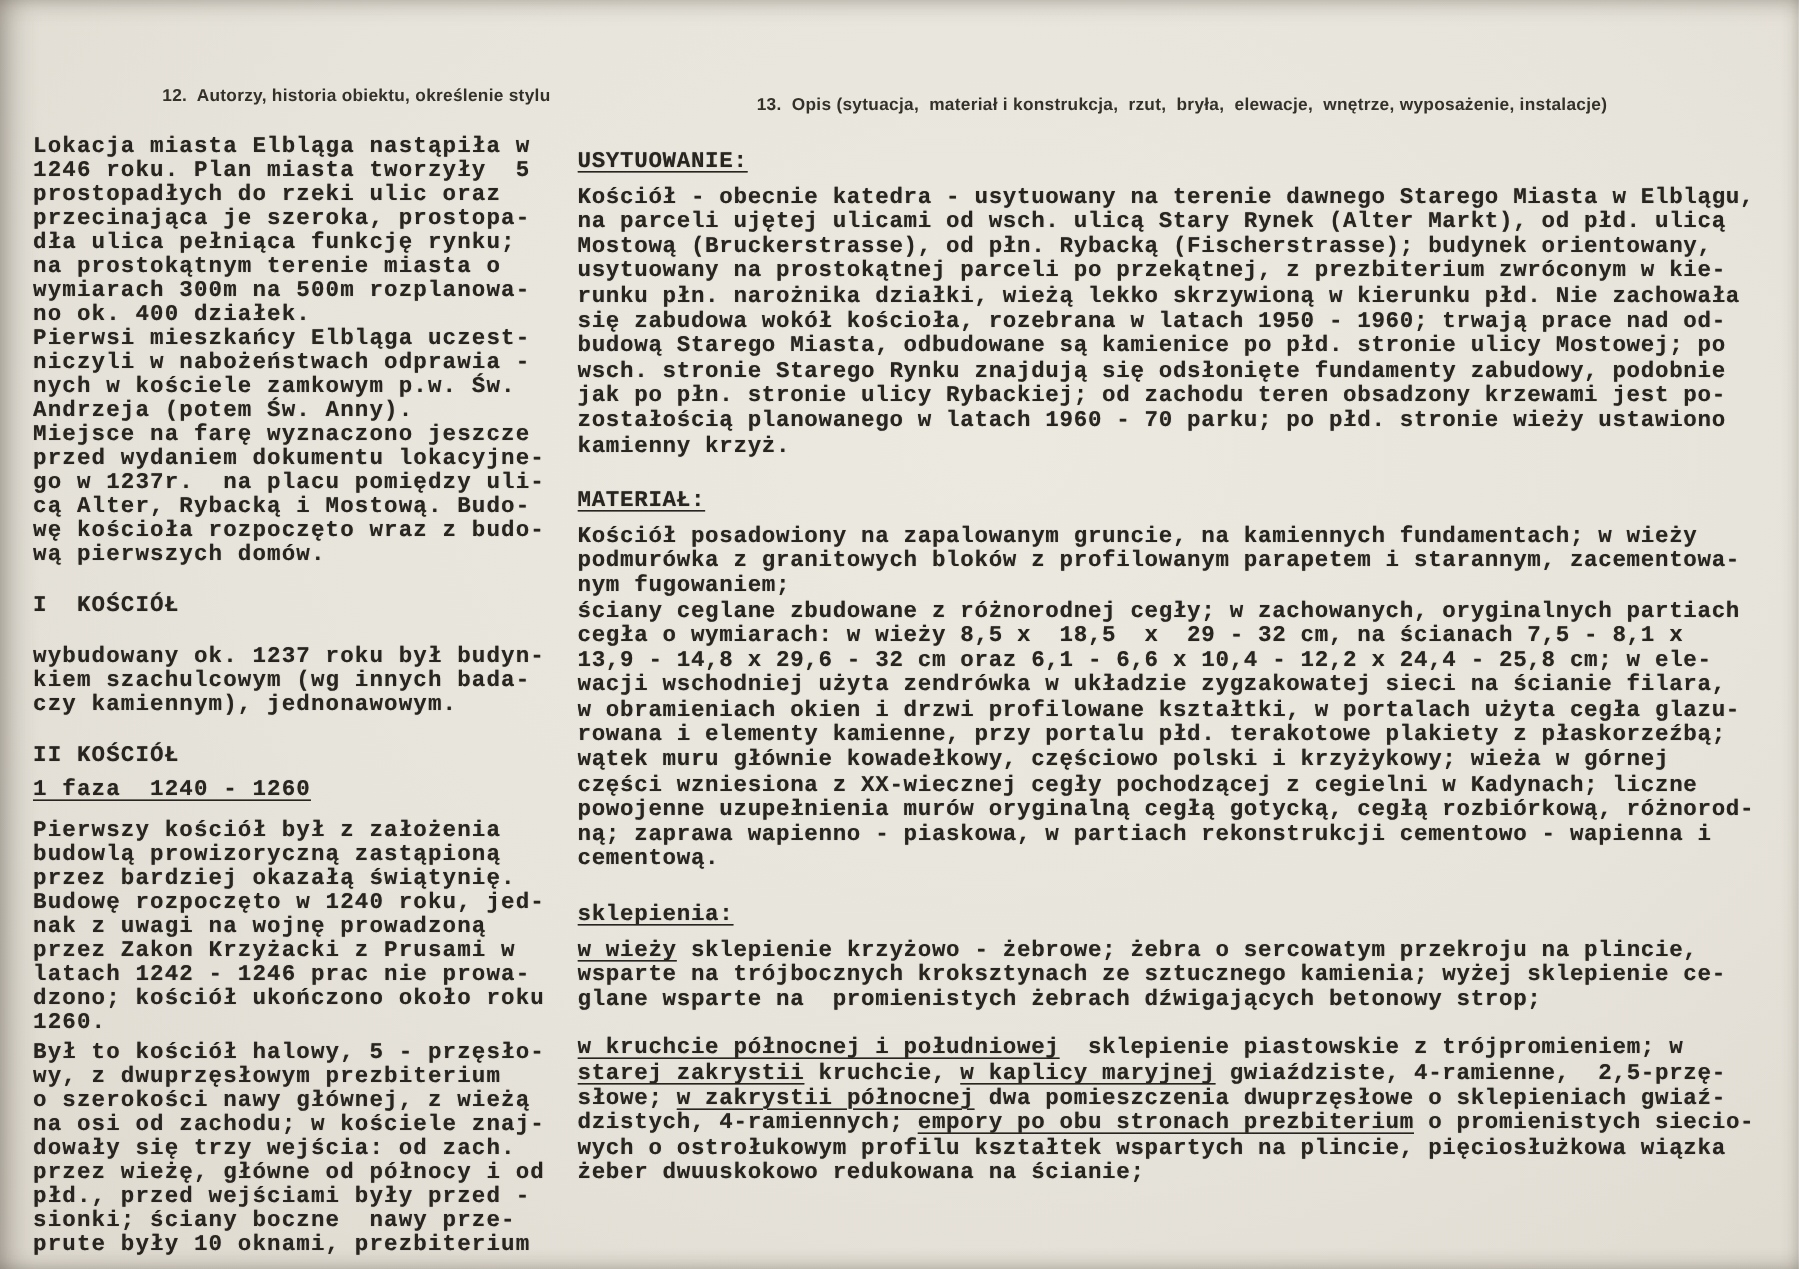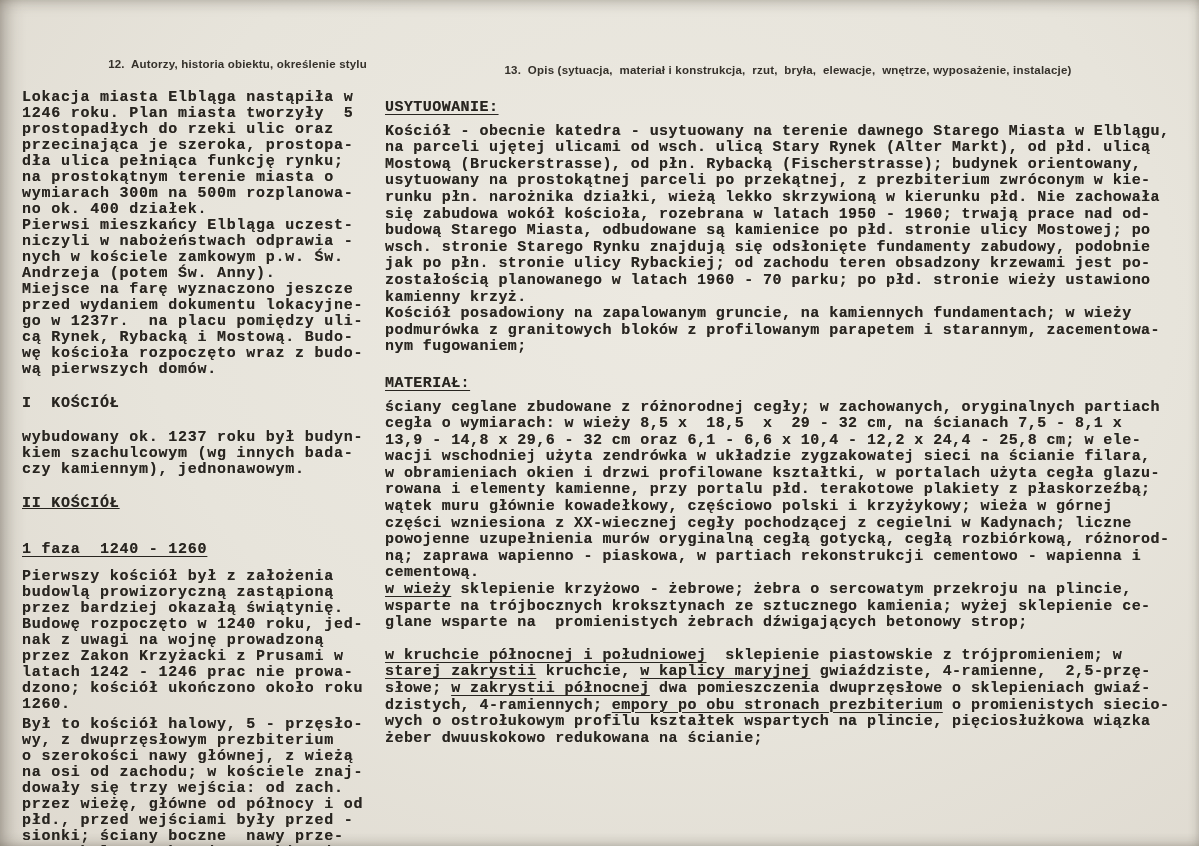--- a/index.html
+++ b/index.html
@@ -50,21 +50,21 @@
     text-shadow:0 0 .6px rgba(45,40,34,.55);
   }
   .col-left  .body { line-height:16px;   letter-spacing:.75px; }
   .col-right .body { line-height:16.6px; letter-spacing:.45px; }
 
   .ul, .ul span { text-decoration:underline; text-underline-offset:3px; text-decoration-thickness:1.3px;margin-top:36px; }
   span.ul { text-decoration:underline; text-underline-offset:3px; text-decoration-thickness:1.3px; }
 
   
   .h-church1 { margin:18px 0; }
-  .h-church2 { margin:18px 0 30px;text-decoration:underline; }
+  .h-church2 { margin:18px 0 7px; }
   .h-phase   { margin:0 0 11px; }
   .p-gap-sm  { margin:0 0 4px; }
 
   
   .sec-h        { margin:20px 0 7px; }
   .sec-h.first  { margin-top:0; }
   .gap-top      { margin-top:16px; }
   .gap-top-sm   { margin-top:9px; }
 </style>
 </head>
@@ -82,21 +82,21 @@
 na prostokątnym terenie miasta o
 wymiarach 300m na 500m rozplanowa-
 no ok. 400 działek.</p>
     <p class="body">Pierwsi mieszkańcy Elbląga uczest-
 niczyli w nabożeństwach odprawia -
 nych w kościele zamkowym p.w. Św.
 Andrzeja (potem Św. Anny).</p>
     <p class="body">Miejsce na farę wyznaczono jeszcze
 przed wydaniem dokumentu lokacyjne-
 go w 1237r.  na placu pomiędzy uli-
-cą Rynek, Rybacką i Mostową. Budo-
+cą Alter, Rybacką i Mostową. Budo-
 wę kościoła rozpoczęto wraz z budo-
 wą pierwszych domów.</p>
     <p class="body h-church1">I  KOŚCIÓŁ</p>
     <p class="body">wybudowany ok. 1237 roku był budyn-
 kiem szachulcowym (wg innych bada-
 czy kamiennym), jednonawowym.</p>
     <p class="body h-church2">II KOŚCIÓŁ</p>
     <p class="body ul h-phase">1 faza  1240 - 1260</p>
     <p class="body p-gap-sm">Pierwszy kościół był z założenia
 budowlą prowizoryczną zastąpioną
@@ -125,35 +125,36 @@
 na parceli ujętej ulicami od wsch. ulicą Stary Rynek (Alter Markt), od płd. ulicą
 Mostową (Bruckerstrasse), od płn. Rybacką (Fischerstrasse); budynek orientowany,
 usytuowany na prostokątnej parceli po przekątnej, z prezbiterium zwróconym w kie-
 runku płn. narożnika działki, wieżą lekko skrzywioną w kierunku płd. Nie zachowała
 się zabudowa wokół kościoła, rozebrana w latach 1950 - 1960; trwają prace nad od-
 budową Starego Miasta, odbudowane są kamienice po płd. stronie ulicy Mostowej; po
 wsch. stronie Starego Rynku znajdują się odsłonięte fundamenty zabudowy, podobnie
 jak po płn. stronie ulicy Rybackiej; od zachodu teren obsadzony krzewami jest po-
 zostałością planowanego w latach 1960 - 70 parku; po płd. stronie wieży ustawiono
 kamienny krzyż.</p>
+    <p class="body ul sec-h">MATERIAŁ:</p>
     <p class="body">Kościół posadowiony na zapalowanym gruncie, na kamiennych fundamentach; w wieży
 podmurówka z granitowych bloków z profilowanym parapetem i starannym, zacementowa-
 nym fugowaniem;</p>
-    <p class="body ul sec-h">MATERIAŁ:</p>
     <p class="body">ściany ceglane zbudowane z różnorodnej cegły; w zachowanych, oryginalnych partiach
 cegła o wymiarach: w wieży 8,5 x  18,5  x  29 - 32 cm, na ścianach 7,5 - 8,1 x
 13,9 - 14,8 x 29,6 - 32 cm oraz 6,1 - 6,6 x 10,4 - 12,2 x 24,4 - 25,8 cm; w ele-
 wacji wschodniej użyta zendrówka w układzie zygzakowatej sieci na ścianie filara,
 w obramieniach okien i drzwi profilowane kształtki, w portalach użyta cegła glazu-
 rowana i elementy kamienne, przy portalu płd. terakotowe plakiety z płaskorzeźbą;
 wątek muru głównie kowadełkowy, częściowo polski i krzyżykowy; wieża w górnej
 części wzniesiona z XX-wiecznej cegły pochodzącej z cegielni w Kadynach; liczne
 powojenne uzupełnienia murów oryginalną cegłą gotycką, cegłą rozbiórkową, różnorod-
 ną; zaprawa wapienno - piaskowa, w partiach rekonstrukcji cementowo - wapienna i
 cementową.</p>
+    <p class="body ul sec-h">sklepienia:</p>
     <p class="body"><span class="ul">w wieży</span><span> sklepienie krzyżowo - żebrowe; żebra o sercowatym przekroju na plincie,
 wsparte na trójbocznych kroksztynach ze sztucznego kamienia; wyżej sklepienie ce-
 glane wsparte na  promienistych żebrach dźwigających betonowy strop;</span></p>
     <p class="body gap-top"><span class="ul">w kruchcie północnej i południowej</span><span>  sklepienie piastowskie z trójpromieniem; w
 </span><span class="ul">starej zakrystii</span><span> kruchcie, </span><span class="ul">w kaplicy maryjnej</span><span> gwiaździste, 4-ramienne,  2,5-przę-
 słowe; </span><span class="ul">w zakrystii północnej</span><span> dwa pomieszczenia dwuprzęsłowe o sklepieniach gwiaź-
 dzistych, 4-ramiennych; </span><span class="ul">empory po obu stronach prezbiterium</span><span> o promienistych siecio-
 wych o ostrołukowym profilu kształtek wspartych na plincie, pięciosłużkowa wiązka
 żeber dwuuskokowo redukowana na ścianie;</span></p>
   </div>

